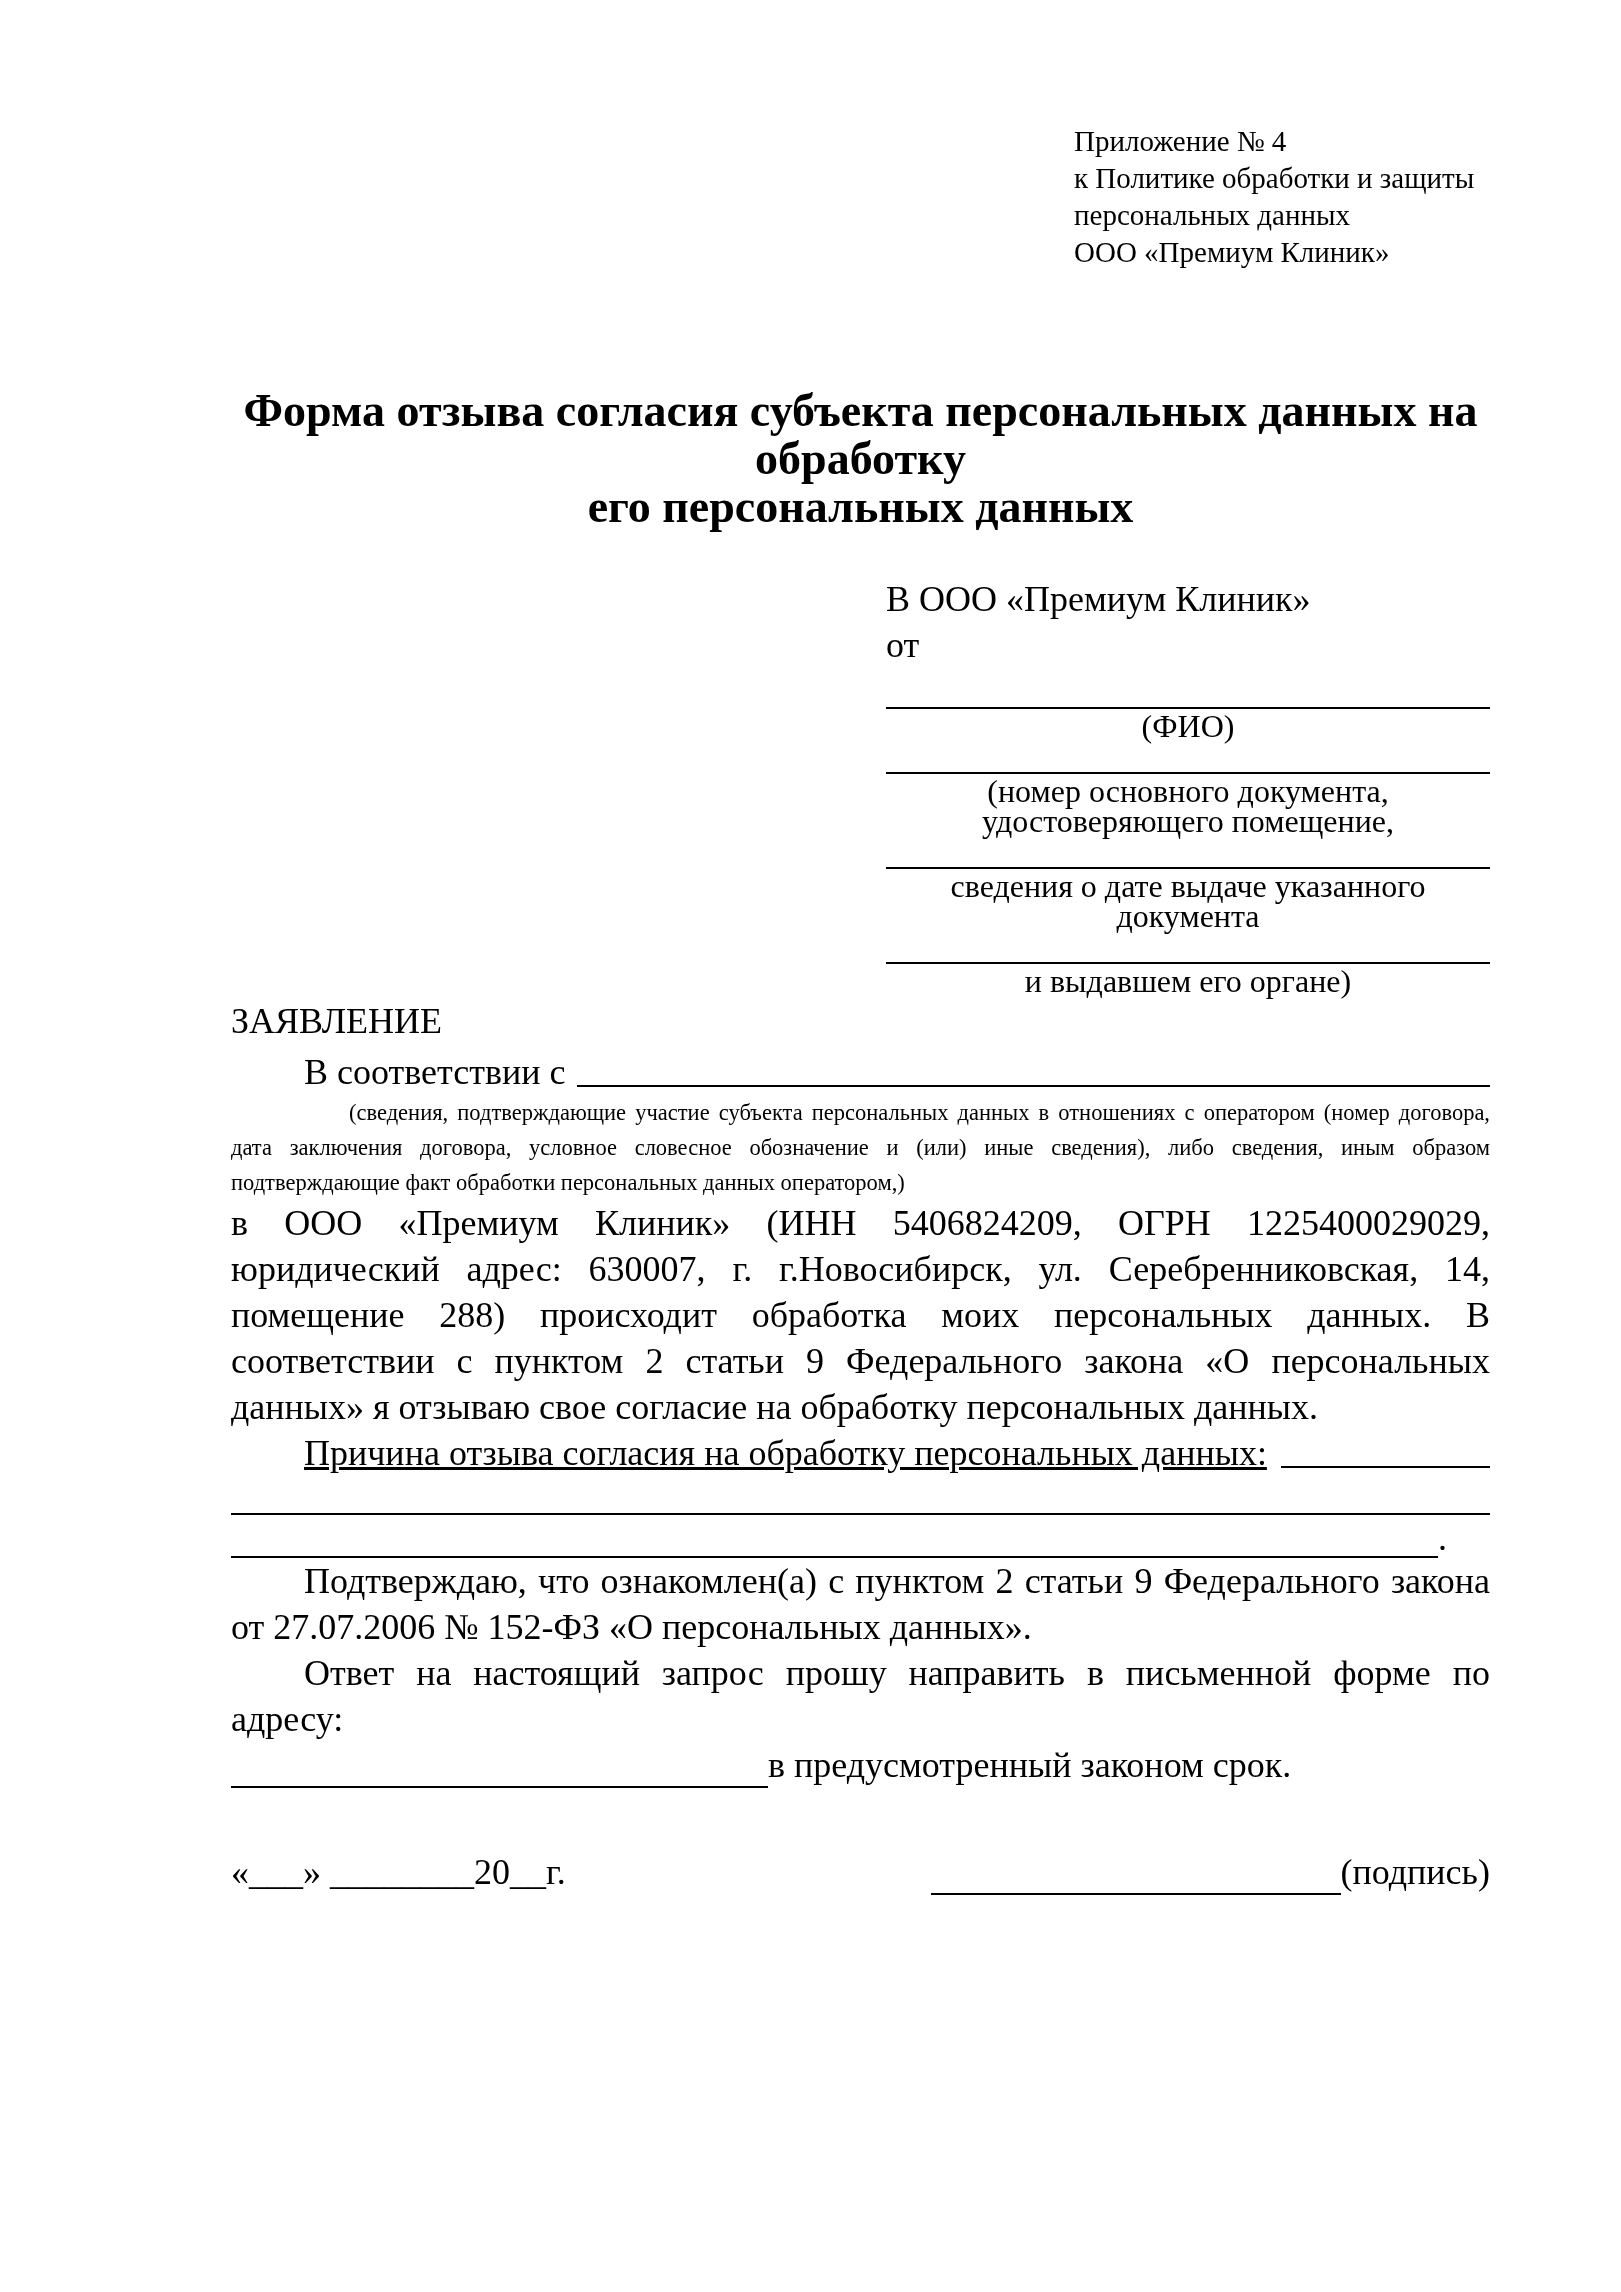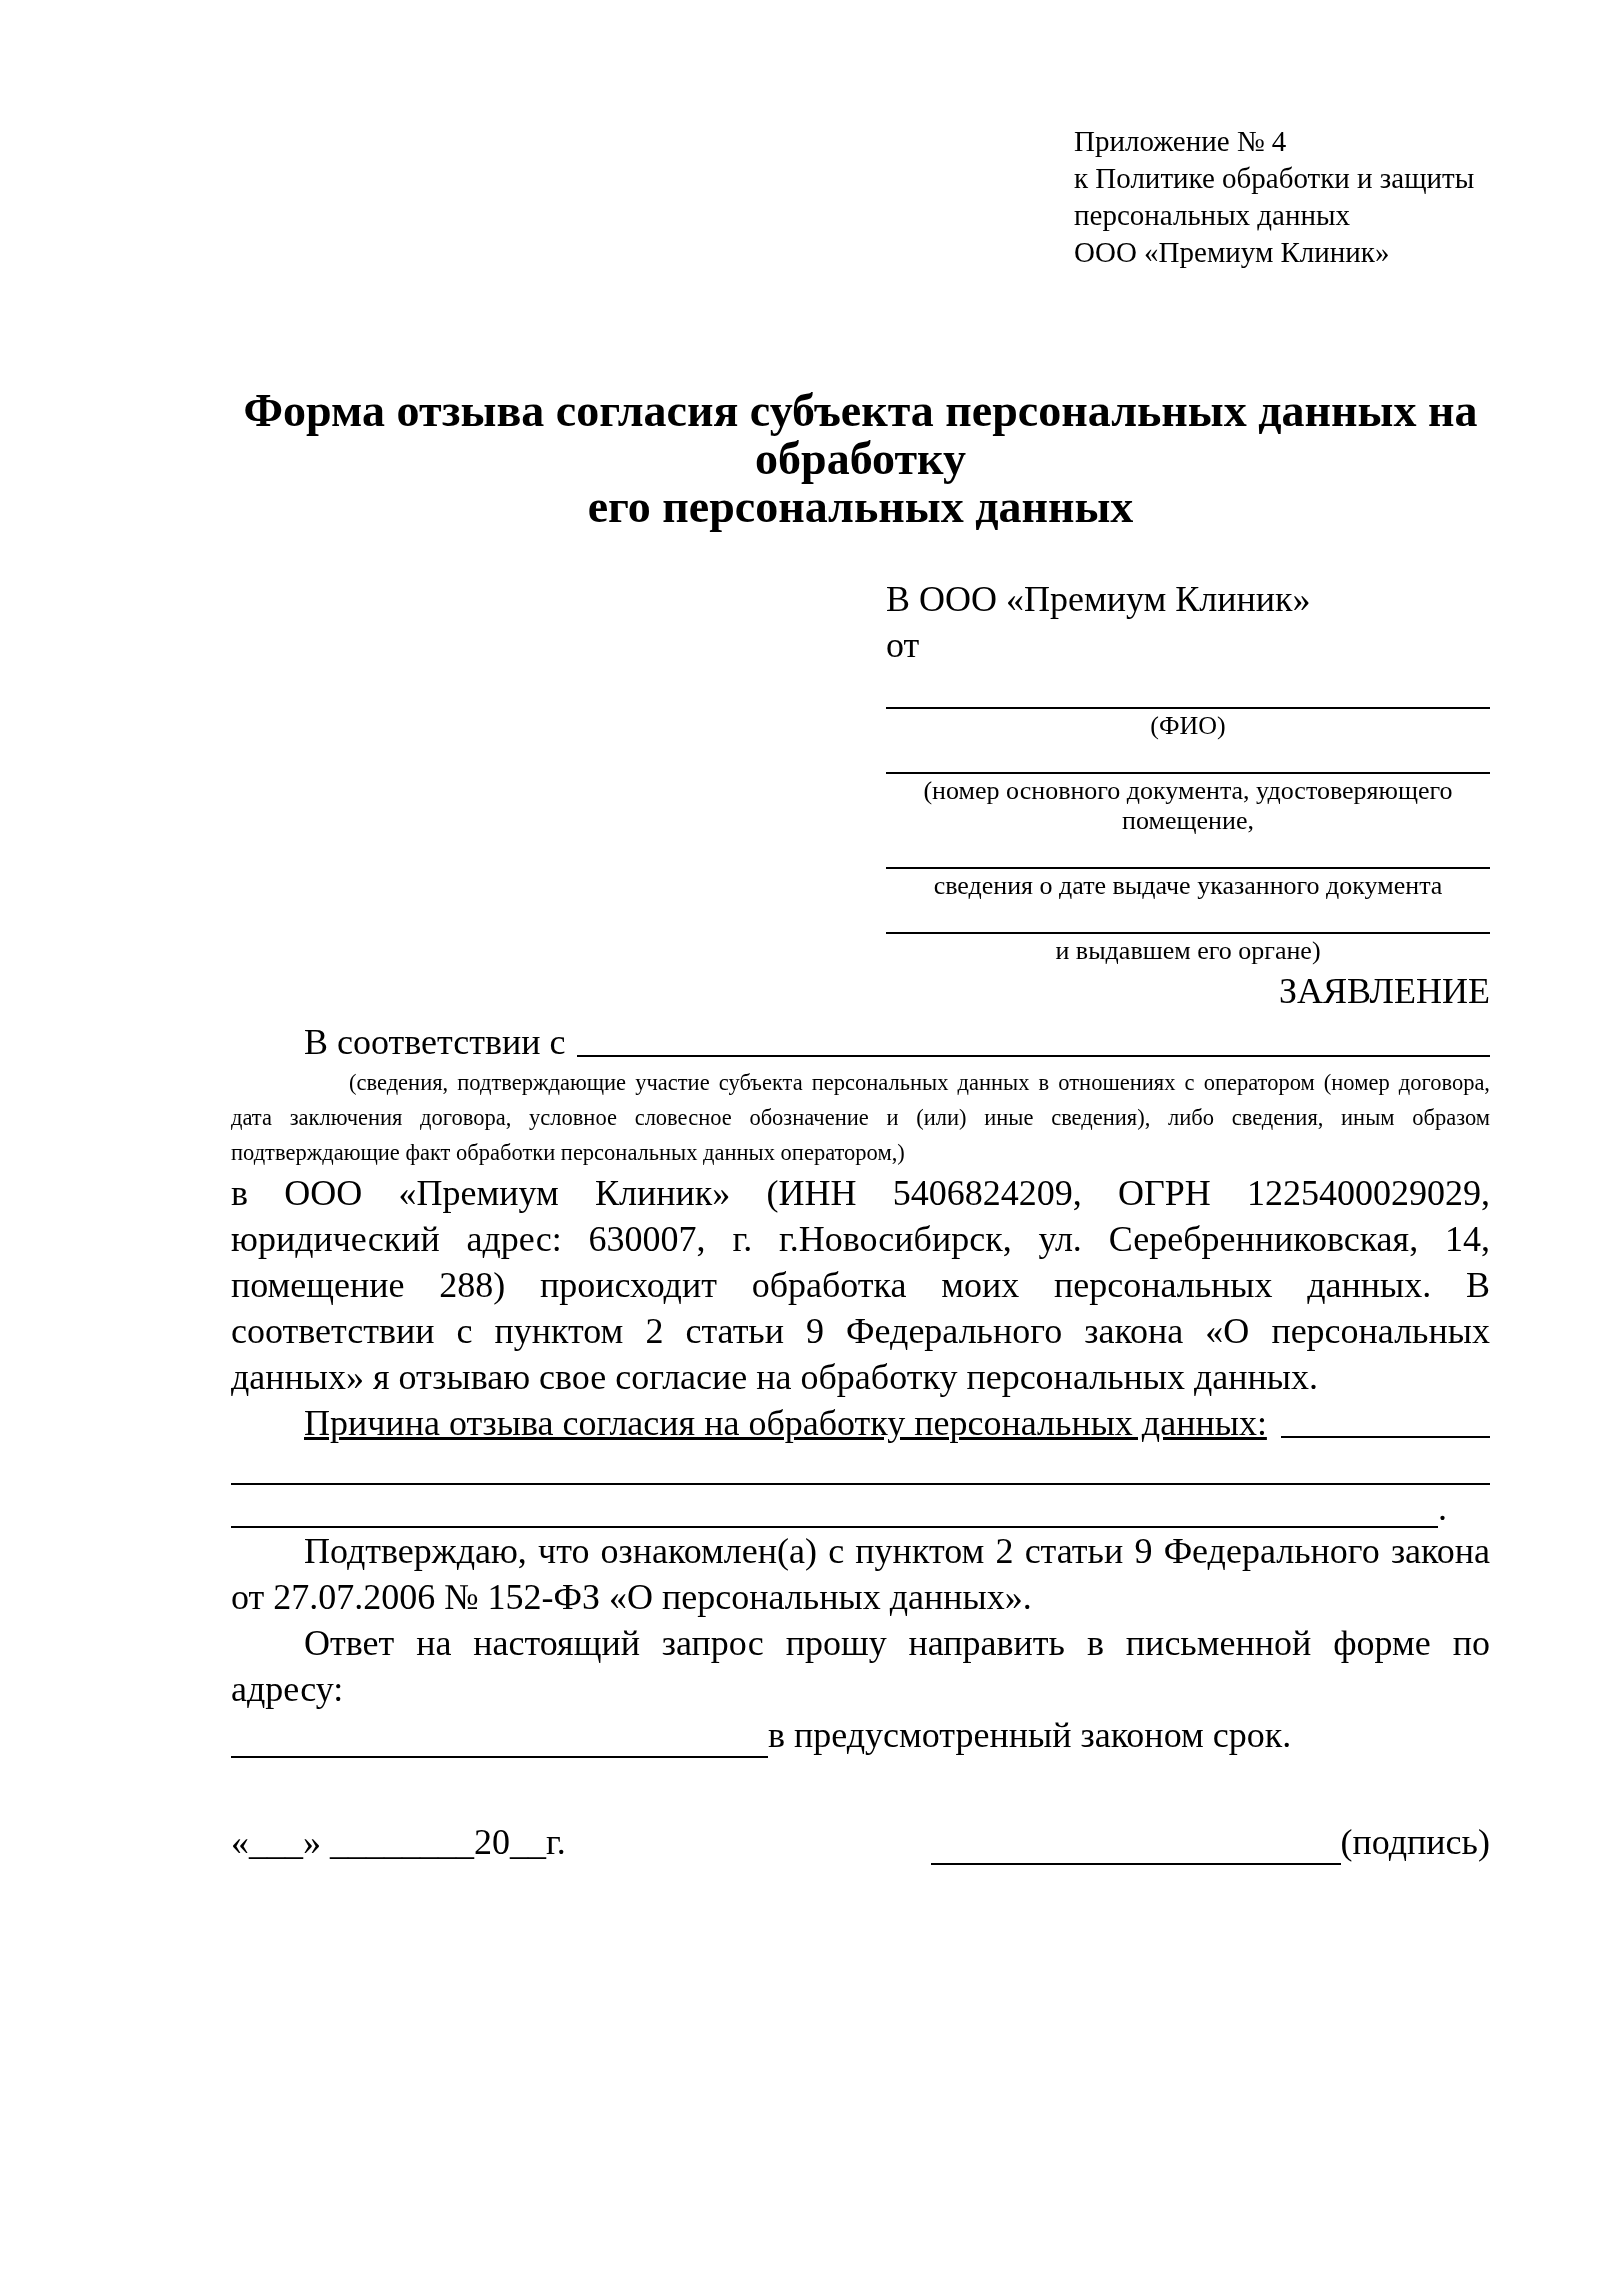--- a/index.html
+++ b/index.html
@@ -42,28 +42,28 @@
     margin-top: 45px;
     margin-left: 655px;
     width: 604px;
     font-size: 36px;
   }
   .recipient .to, .recipient .from { line-height: 46px; }
   .field-blank { border-bottom: 2.9px solid #000; }
   .fb-1 { height: 41px; }
   .fb-2 { height: 33px; }
   .field-caption {
-    font-size: 26px;
+    font-size: 32px;
     line-height: 30px;
     padding-top: 2px;
     text-align: center;
   }
   .statement-heading {
     margin-top: 2px;
-    text-align: right;
+    text-align: left;
     font-size: 36px;
     line-height: 46px;
   }
   .indent { flex: none; width: 73px; }
   .intro-row { display: flex; margin-top: 5px; }
   .intro-text { flex: none; white-space: nowrap; }
   .blank { border-bottom: 2.9px solid #000; }
   .intro-blank { flex: 1 1 auto; margin-left: 11.8px; margin-bottom: 7.8px; }
   .footnote {
     font-size: 22.5px;

